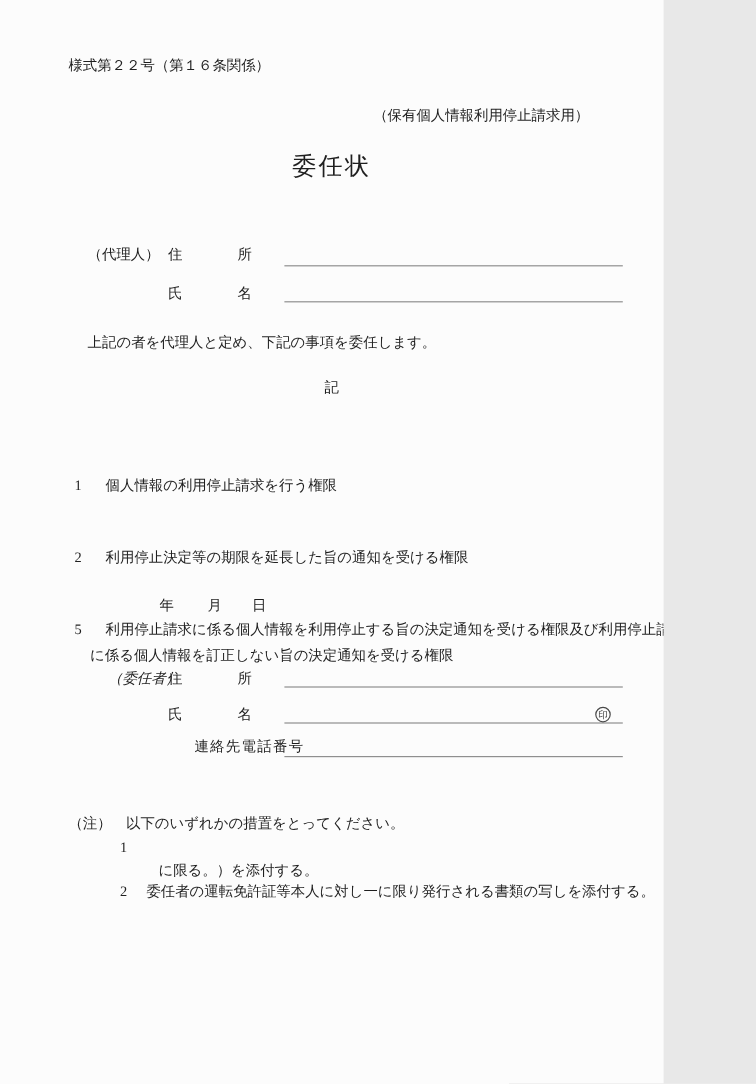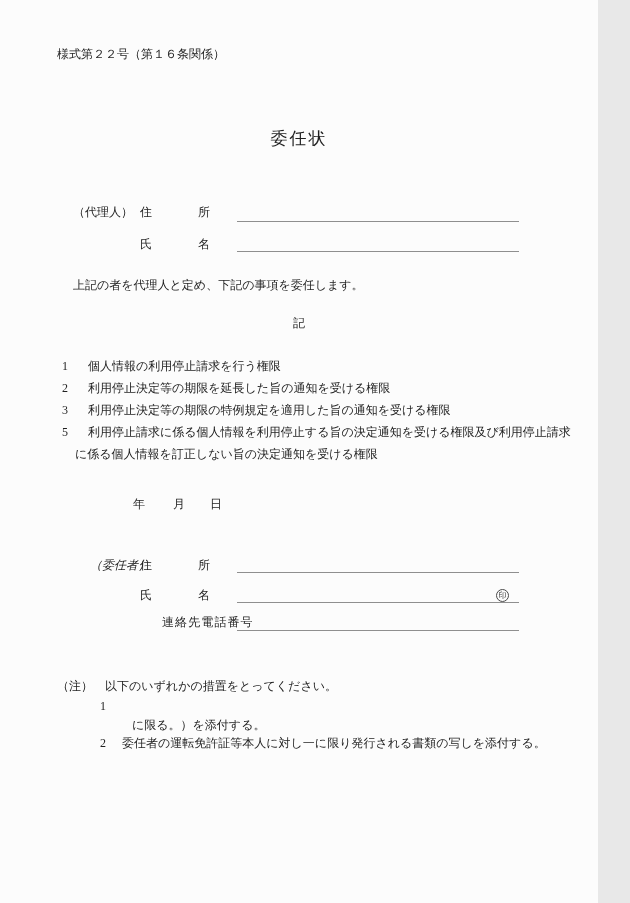--- a/index.html
+++ b/index.html
@@ -1,39 +1,39 @@
 <!DOCTYPE html>
 <html><head>
 <meta charset="utf-8">
 <style>
   * { margin: 0; padding: 0; box-sizing: border-box; }
   html, body { background: #e8e8e8; }
   .page {
     position: relative;
-    width: 598px;
+    width: 553px;
     height: 903px;
     background: #fcfcfc;
     font-family: "Liberation Serif", "DejaVu Serif", serif;
     color: #1f1f1f;
     font-size: 12px;
     overflow: hidden;
   }
   .abs { position: absolute; white-space: nowrap; line-height: 15px; }
   .center-line { position: absolute; left: 0; right: 0; text-align: center; line-height: 15px; }
   .right-line { position: absolute; text-align: right; line-height: 15px; }
-  .title { font-size: 17px; letter-spacing: 2px; font-weight: normal; line-height: 20px; }
+  .title { font-size: 20px; letter-spacing: 2px; font-weight: normal; line-height: 20px; }
   .uline {
     position: absolute;
     left: 237px;
     width: 282px;
     height: 1px;
     background: #8f8f8f;
   }
   .entrusted-list { position: absolute; left: 62px; top: 355px; width: 514px; }
-  .eitem { padding-left: 13px; text-indent: -13px; line-height: 22px; }
+  .eitem { padding-left: 13px; text-indent: -13px; line-height: 22px; margin-top: 38px; }
   .eitem .num { display: inline-block; width: 26px; text-indent: 0; }
   .note-line { position: absolute; white-space: nowrap; line-height: 14px; }
   .seal {
     position: absolute;
     left: 496px;
     top: 589px;
     width: 13px;
     height: 13px;
     border: 1px solid #4a4a4a;
     border-radius: 50%;
@@ -45,20 +45,21 @@
     color: #3a3a3a;
   }
   .phone-label { letter-spacing: 1.1px; }
 </style>
 </head>
 <body>
 
 <div class="page">
 
   <div class="abs" style="left:57px; top:47px;">様式第２２号（第１６条関係）</div>
+  <div class="right-line" style="right:62px; top:89px;">（保有個人情報利用停止請求用）</div>
   <div class="center-line title" style="top:129px;">委任状</div>
 
   <div class="abs" style="left:73px; top:205px;">（代理人）</div>
   <div class="abs" style="left:140px; top:205px;">住</div>
   <div class="abs" style="left:198px; top:205px;">所</div>
   <div class="uline" style="top:221px;"></div>
 
   <div class="abs" style="left:140px; top:237px;">氏</div>
   <div class="abs" style="left:198px; top:237px;">名</div>
   <div class="uline" style="top:251px;"></div>
@@ -66,23 +67,20 @@
   <div class="abs" style="left:73px; top:278px;text-align:right;">上記の者を代理人と定め、下記の事項を委任します。</div>
 
   <div class="center-line" style="top:316px;">記</div>
 
   <div class="entrusted-list">
     <div class="eitem">
       <span class="num">1</span><span>個人情報の利用停止請求を行う権限</span>
     </div>
     <div class="eitem">
       <span class="num">2</span><span>利用停止決定等の期限を延長した旨の通知を受ける権限</span>
-    </div>
-    <div class="eitem">
-      <span class="num">3</span><span>利用停止決定等の期限の特例規定を適用した旨の通知を受ける権限</span>
     </div>
     <div class="eitem" style="white-space:normal;">
       <span class="num">5</span><span>利用停止請求に係る個人情報を利用停止する旨の決定通知を受ける権限及び利用停止請求に係る個人情報を訂正しない旨の決定通知を受ける権限</span>
     </div>
   </div>
 
   <div class="abs" style="left:133px; top:497px;">年</div>
   <div class="abs" style="left:173px; top:497px;">月</div>
   <div class="abs" style="left:210px; top:497px;">日</div>
 

